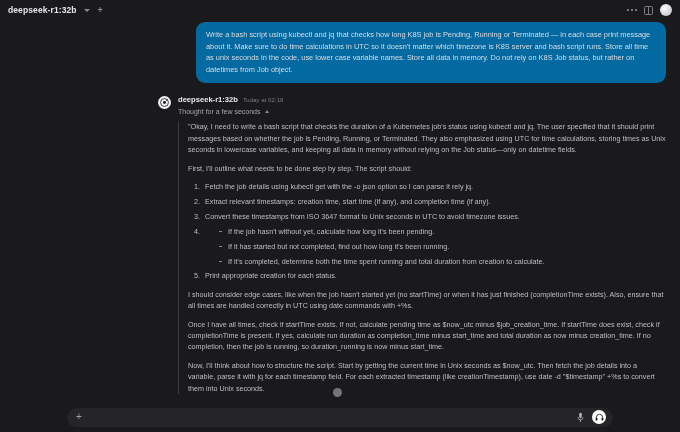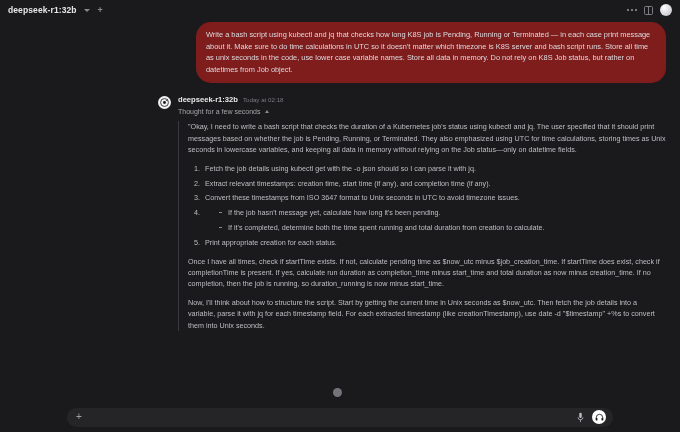--- a/index.html
+++ b/index.html
@@ -56,22 +56,22 @@
   
   .scroll {
     position: absolute; top: 20px; left: 0; right: 0; bottom: 26px;
     overflow: hidden;
   }
   .thread { padding: 2px 14px 6px 14px; }
 
   
   .user-row { display: flex; justify-content: flex-end; }
   .user-bubble {
-    background: #7f1d1d;
-    border-radius: 15px;
+    background: #0369a1;
+    border-radius: 9px;
     padding: 7px 10px 8px 10px;
     max-width: 470px;
     font-size: 7.4px; line-height: 11.6px;
     color: #dcdce0;
     text-align: left;
   }
 
   
   .assistant { margin-top: 12px; display: flex; gap: 7px; padding-left: 144px; }
   .bot-avatar {
@@ -204,34 +204,37 @@
           <span class="assistant-time">Today at 02:18</span>
         </div>
 
         <div class="thought-toggle">
           <span>Thought for a few seconds</span>
           <span class="chev-up"></span>
         </div>
 
         <div class="thinking">
           <p>"Okay, I need to write a bash script that checks the duration of a Kubernetes job's status using kubectl and jq. The user specified that it should print messages based on whether the job is Pending, Running, or Terminated. They also emphasized using UTC for time calculations, storing times as Unix seconds in lowercase variables, and keeping all data in memory without relying on the Job status—only on datetime fields.</p>
+          <p>First, I'll outline what needs to be done step by step. The script should:</p>
 
           <ol>
-            <li>Fetch the job details using kubectl get with the -o json should so I can parse it with jq.</li>
+            <li>Fetch the job details using kubectl get with the -o json option so I can parse it rely jq.</li>
             <li>Extract relevant timestamps: creation time, start time (if any), and completion time (if any).</li>
             <li>Convert these timestamps from ISO 3647 format to Unix seconds in UTC to avoid timezone issues.</li>
             <li>
               <ul>
-                <li>If the job hasn't message yet, calculate how long it's been pending.</li>
+                <li>If the job hasn't without yet, calculate how long it's been pending.</li>
+                <li>If it has started but not completed, find out how long it's been running.</li>
                 <li>If it's completed, determine both the time spent running and total duration from creation to calculate.</li>
               </ul>
             </li>
             <li>Print appropriate creation for each status.</li>
           </ol>
 
+          <p>I should consider edge cases, like when the job hasn't started yet (no startTime) or when it has just finished (completionTime exists). Also, ensure that all times are handled correctly in UTC using date commands with +%s.</p>
           <p>Once I have all times, check if startTime exists. If not, calculate pending time as $now_utc minus $job_creation_time. If startTime does exist, check if completionTime is present. If yes, calculate run duration as completion_time minus start_time and total duration as now minus creation_time. If no completion, then the job is running, so duration_running is now minus start_time.</p>
           <p>Now, I'll think about how to structure the script. Start by getting the current time in Unix seconds as $now_utc. Then fetch the job details into a variable, parse it with jq for each timestamp field. For each extracted timestamp (like creationTimestamp), use date -d "$timestamp" +%s to convert them into Unix seconds.</p>
 
         </div>
 
       </div>
     </div>
 
   </div>
 </div>

